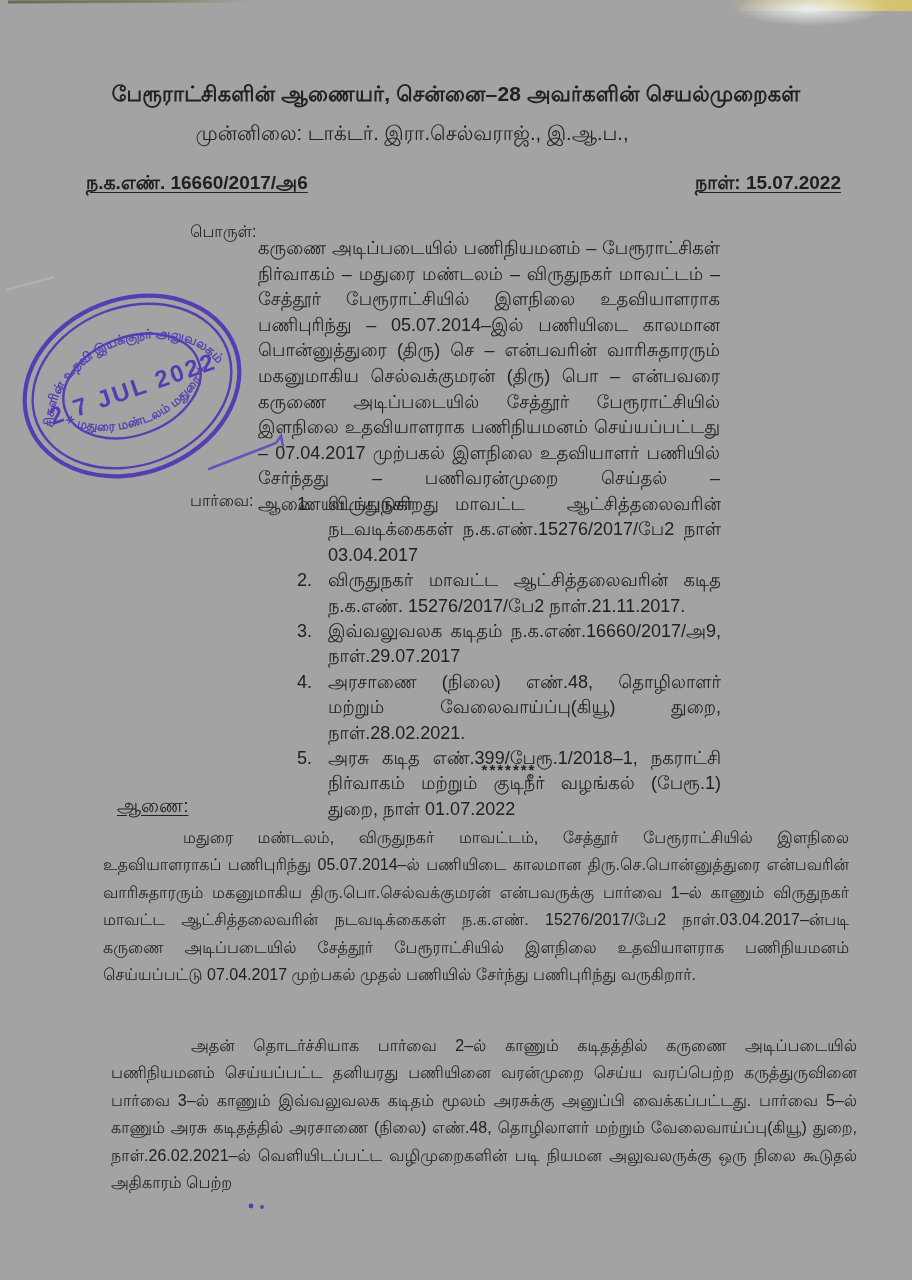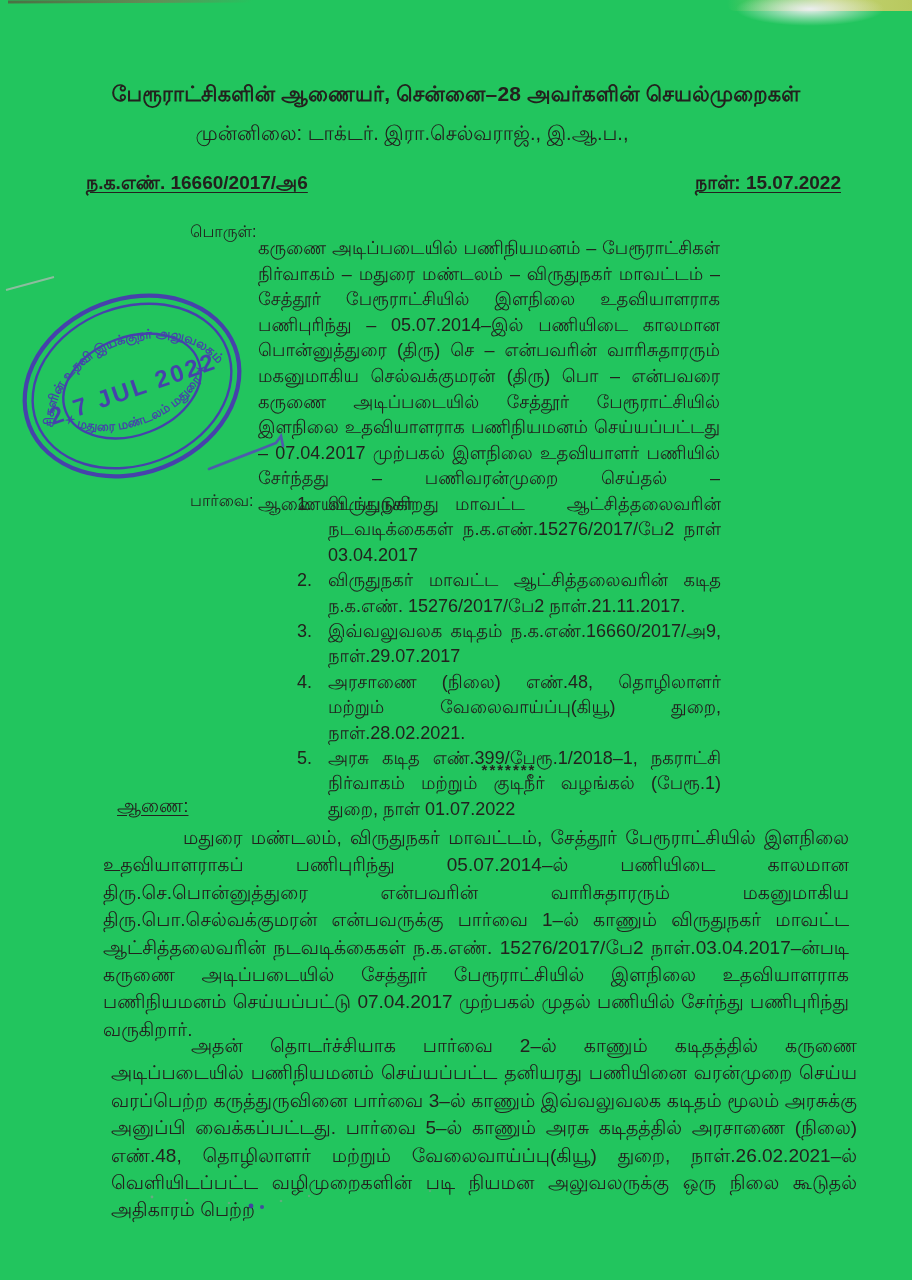--- a/index.html
+++ b/index.html
@@ -1,20 +1,20 @@
 <!DOCTYPE html>
 <html><head>
 <meta charset="utf-8">
 <style>
   html,body{margin:0;padding:0;background:#888;}
   .page{
     position:relative;
     width:912px;height:1280px;
     margin:0 auto;
-    background:#22c55e;
+    background:#a3a3a3;
     overflow:hidden;
     font-family:"Liberation Sans", sans-serif;
     color:#23211e;
     -webkit-font-smoothing:antialiased;
   }
   
   .edge-line-top{
     position:absolute;left:8px;top:0;width:245px;height:3px;
     background:linear-gradient(90deg,#56563a,#7a7a55 60%,rgba(122,122,85,0));
     opacity:.75;transform:skewY(-.2deg);
@@ -42,21 +42,21 @@
     font-size:18px;line-height:25.6px;text-align:justify;}
   .ref-label{left:190px;top:492px;}
   .ref-list{position:absolute;left:297px;top:492px;width:424px;}
   .ref-item{display:flex;font-size:18px;line-height:25.4px;margin:0;}
   .ref-item .num{width:31px;flex:0 0 31px;}
   .ref-item .txt{flex:1;text-align:justify;}
   .stars{position:absolute;left:297px;top:761px;width:424px;text-align:center;
     font-size:15px;letter-spacing:2px;font-weight:bold;}
   .order-head{position:absolute;left:117px;top:795px;font-size:19px;font-weight:normal;
     text-decoration:underline;text-underline-offset:3px;}
-  .para{position:absolute;left:103px;width:746px;font-size:19px;line-height:27.4px;
+  .para{position:absolute;left:103px;width:746px;font-size:16px;line-height:27.4px;
     text-align:justify;text-indent:80px;}
   .para1{top:824px;}
   .para2{top:1032px;margin-left:8px;}
   
   .stamp{position:absolute;left:2px;top:270px;z-index:3;}
   .penmarks{position:absolute;left:0;top:0;width:912px;height:1280px;z-index:4;pointer-events:none;}
 </style>
 </head>
 <body>
 

